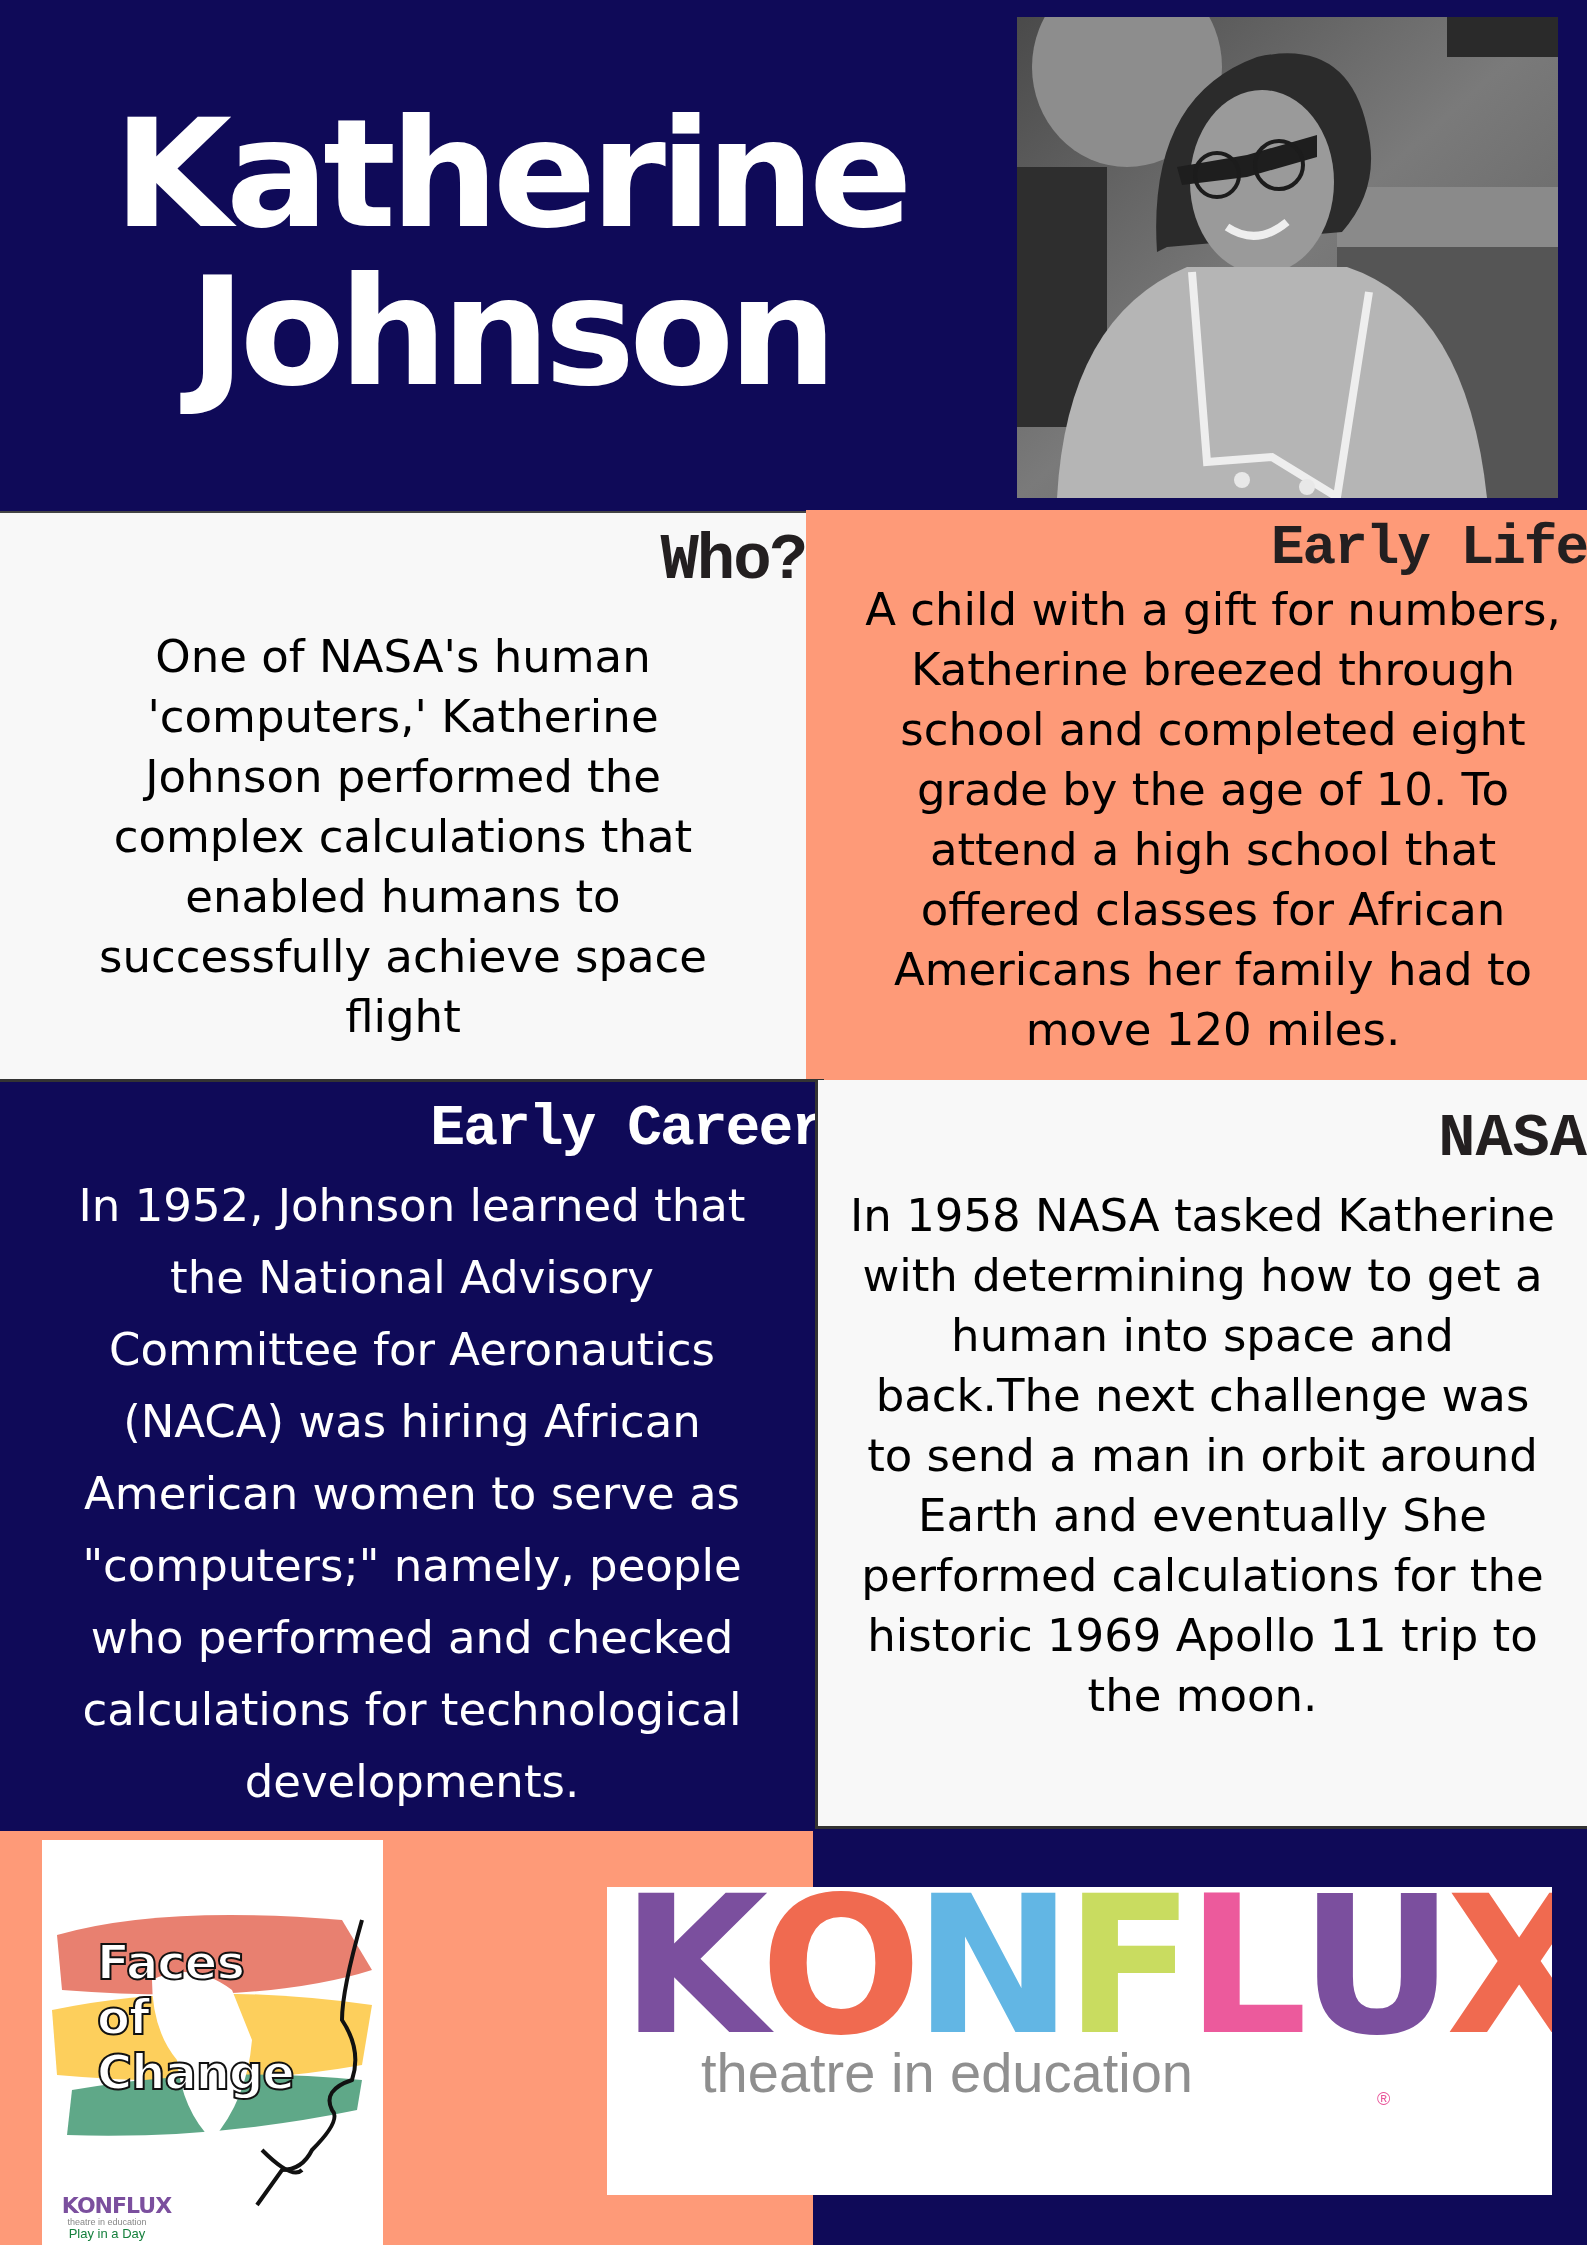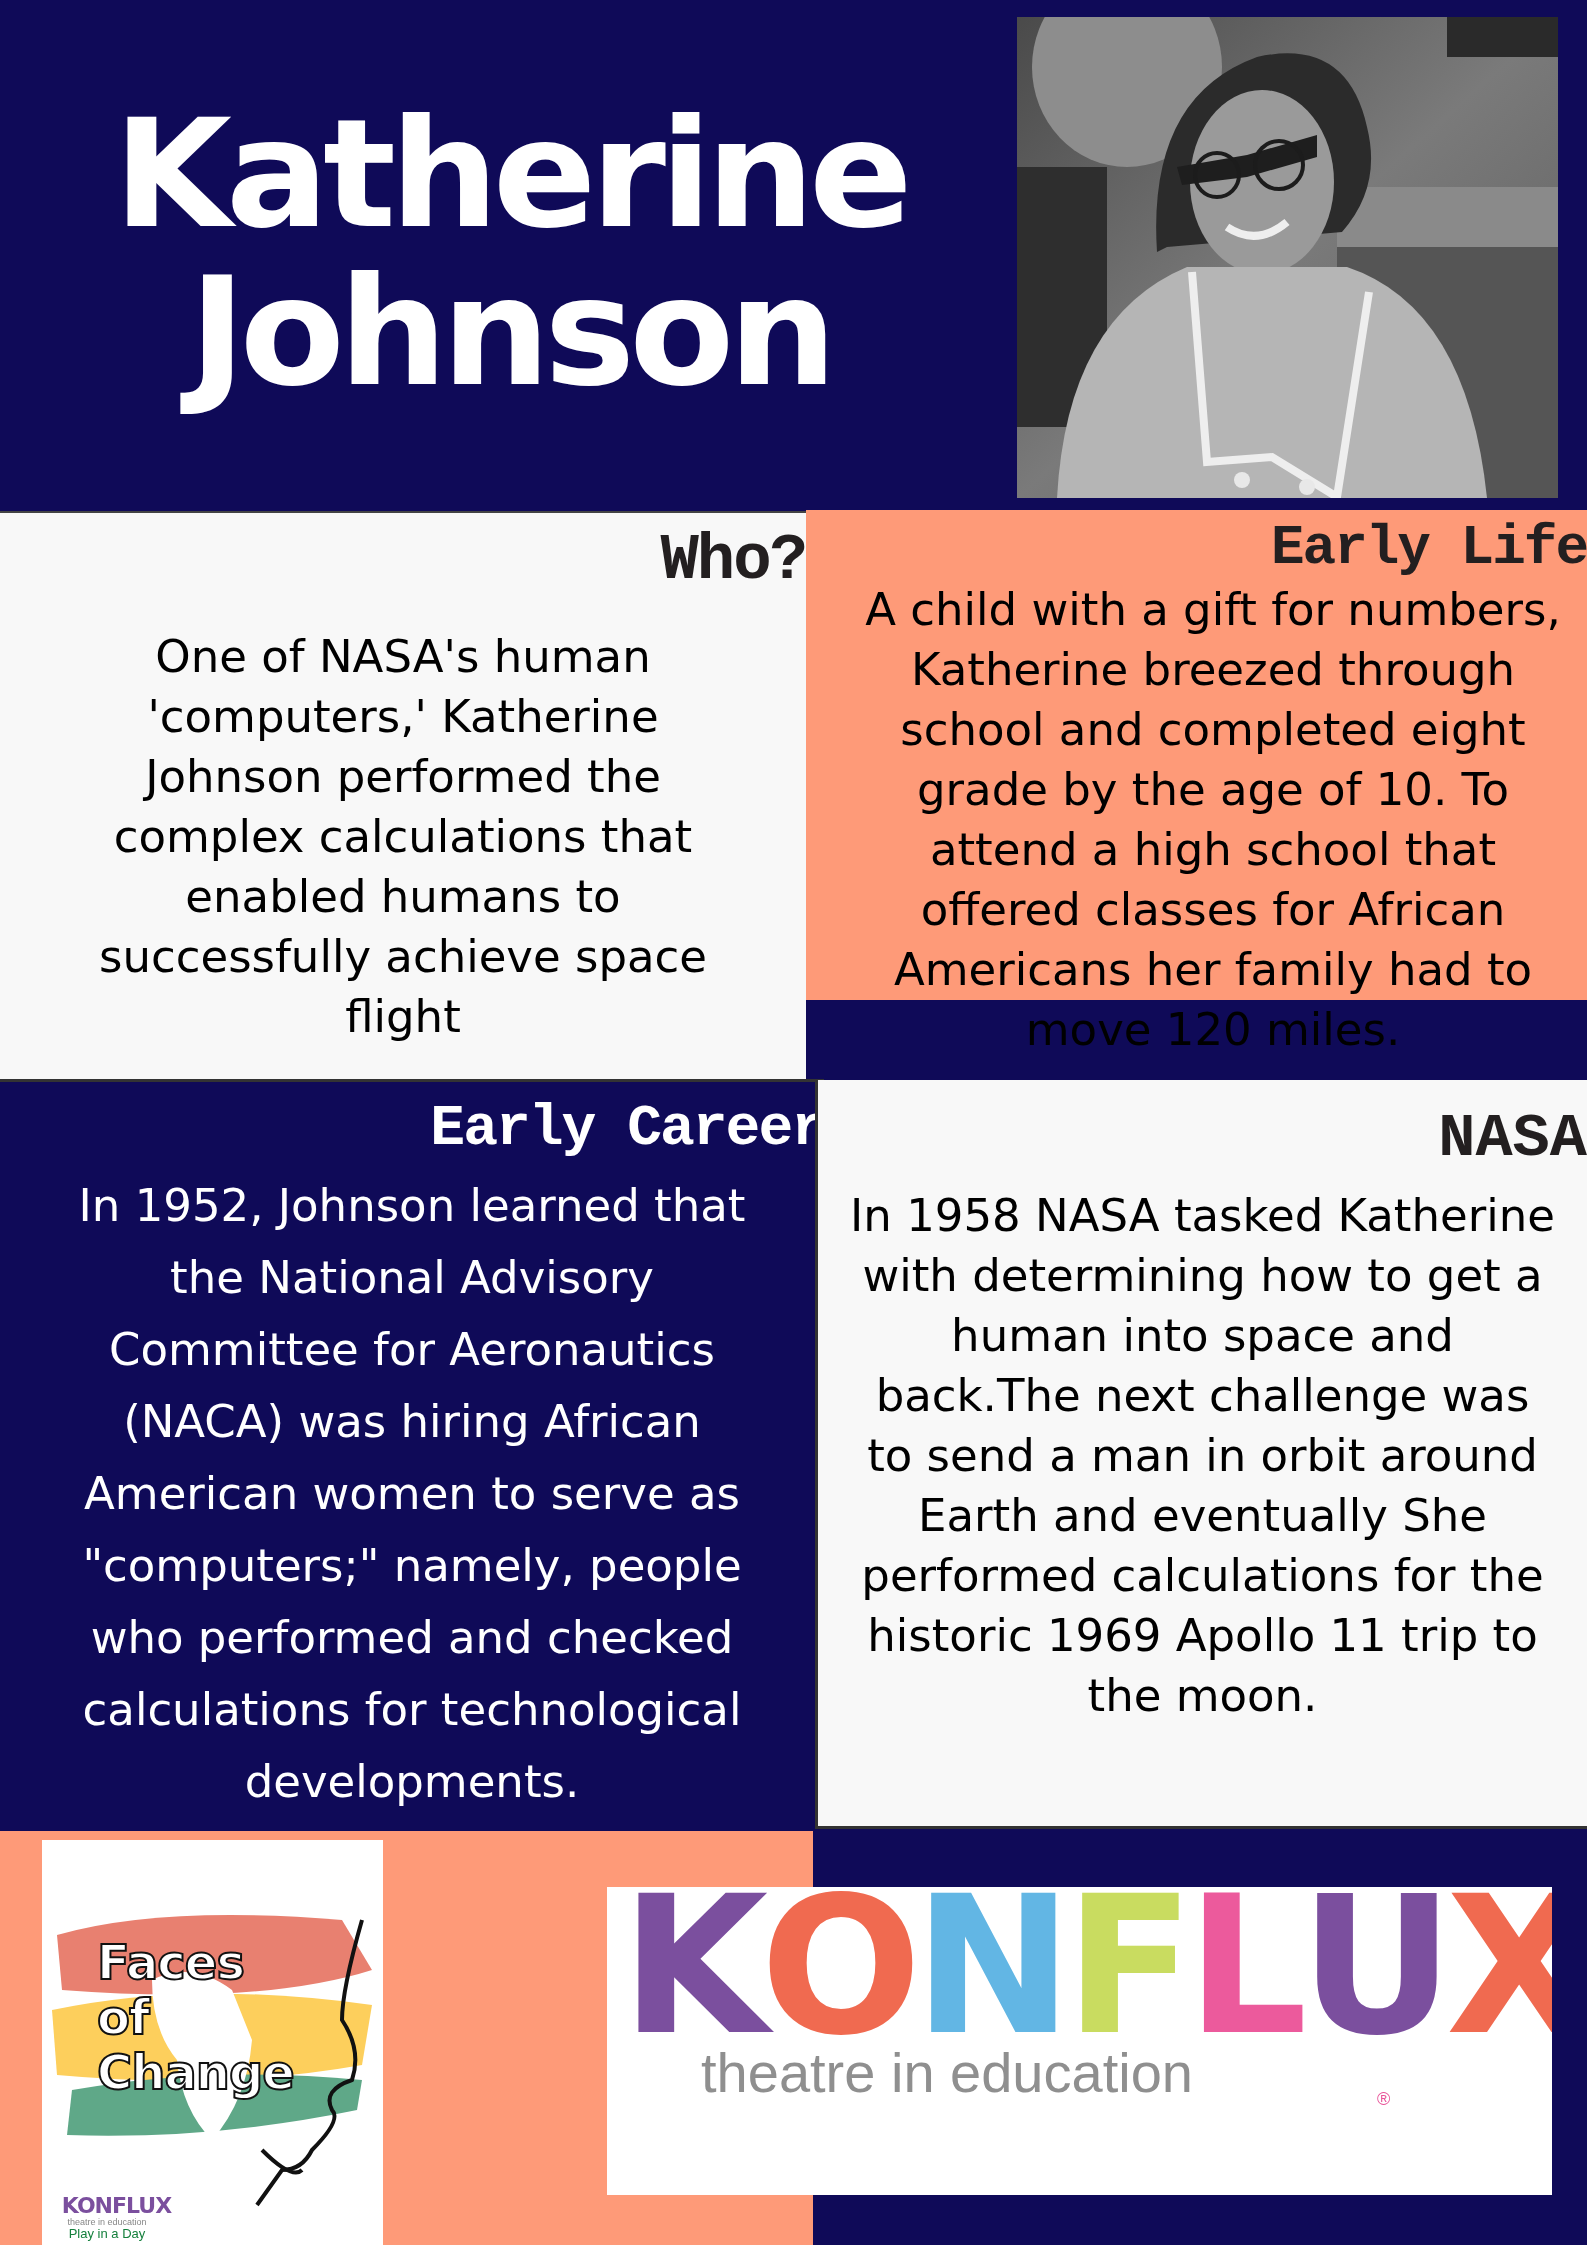--- a/index.html
+++ b/index.html
@@ -51,21 +51,21 @@
     <circle cx="225" cy="463" r="8" fill="#e8e8e8"></circle>
     <circle cx="290" cy="470" r="8" fill="#e8e8e8"></circle>
   </svg>
 </div>
 
 <div class="abs white panel" style="left:0;top:511px;width:806px;height:568px;border-top:2px solid #444;">
   <h2 class="dark" style="font-size:64px;line-height:76px;margin-top:10px;">Who?</h2>
   <p class="body-black" style="font-size:45px;line-height:60px;padding:28px 70px 0 70px;">One of NASA's human 'computers,' Katherine Johnson performed the complex calculations that enabled humans to successfully achieve space flight</p>
 </div>
 
-<div class="abs salmon panel" style="left:806px;top:510px;width:781px;height:490px;">
+<div class="abs salmon panel" style="left:806px;top:510px;width:781px;height:570px;">
   <h2 class="dark" style="font-size:56px;line-height:64px;margin-top:6px;">Early Life</h2>
   <p class="body-black" style="font-size:45px;line-height:60px;padding:0 8px;margin-left:33px;">A child with a gift for numbers, Katherine breezed through school and completed eight grade by the age of 10. To attend a high school that offered classes for African Americans her family had to move 120 miles.</p>
 </div>
 
 <div class="abs navy panel" style="left:0;top:1079px;width:824px;height:752px;border-top:3px solid #333;">
   <h2 class="light" style="font-size:58px;line-height:70px;margin-top:12px;padding-left:80px;">Early Career</h2>
   <p class="light" style="font-size:45px;line-height:72px;padding:6px 50px 0 50px;">In 1952, Johnson learned that the National Advisory Committee for Aeronautics (NACA) was hiring African American women to serve as "computers;" namely, people who performed and checked calculations for technological developments.</p>
 </div>
 
 <div class="abs white panel" style="left:815px;top:1080px;width:772px;height:749px;border-left:3px solid #333;border-bottom:3px solid #333;">

